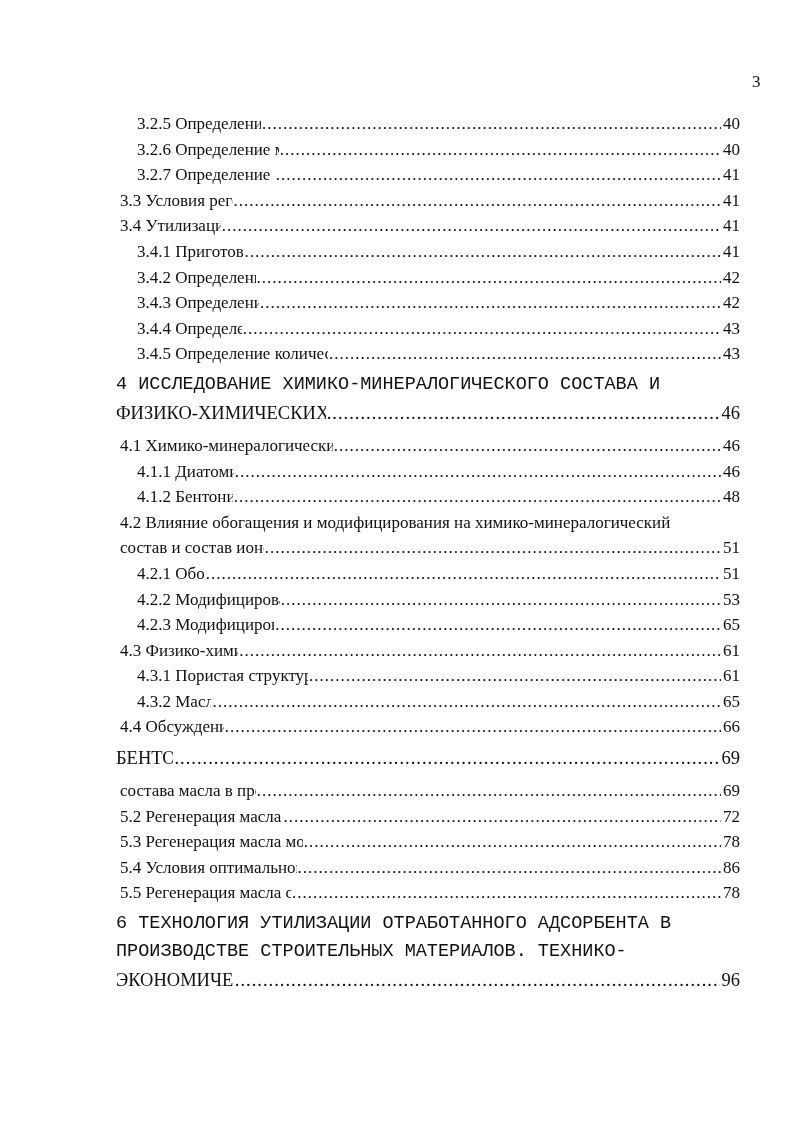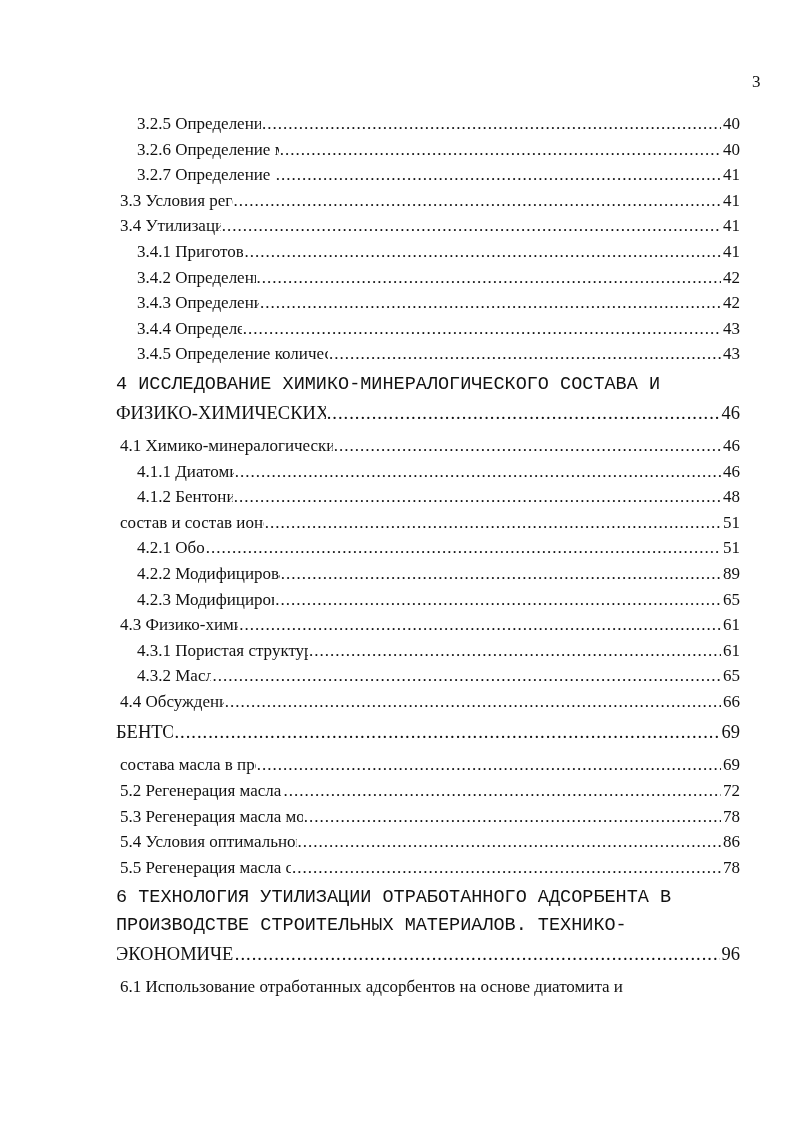--- a/index.html
+++ b/index.html
@@ -159,36 +159,37 @@
       <span class="dots"></span>
       <span class="page">46</span>
   </div>
   <div class="entry lvl-3">
     <span class="title">4.1.2 Бентонит природный</span>
       <span class="dots"></span>
       <span class="page">48</span>
   </div>
 
   <div class="block lvl-2">
+    <div class="line">4.2 Влияние обогащения и модифицирования на химико-минералогический</div>
     <div class="entry">
       <span class="title">состав и состав ионообменного комплекса</span>
         <span class="dots"></span>
         <span class="page">51</span>
     </div>
   </div>
 
   <div class="entry lvl-3">
     <span class="title">4.2.1 Обогащение</span>
       <span class="dots"></span>
       <span class="page">51</span>
   </div>
   <div class="entry lvl-3">
     <span class="title">4.2.2 Модифицирование карбонатом натрия</span>
       <span class="dots"></span>
-      <span class="page">89</span>
+      <span class="page">53</span>
   </div>
   <div class="entry lvl-3">
     <span class="title">4.2.3 Модифицирование серной кислотой</span>
       <span class="dots"></span>
       <span class="page">65</span>
   </div>
   <div class="entry lvl-2">
     <span class="title">4.3 Физико-химические свойства</span>
       <span class="dots"></span>
       <span class="page">61</span>
@@ -249,17 +250,14 @@
   <div class="chapter lvl-1 chapter-gap-top chapter-gap-bottom">
     <div class="line">6 ТЕХНОЛОГИЯ УТИЛИЗАЦИИ ОТРАБОТАННОГО АДСОРБЕНТА В</div>
     <div class="line">ПРОИЗВОДСТВЕ СТРОИТЕЛЬНЫХ МАТЕРИАЛОВ. ТЕХНИКО-</div>
     <div class="entry">
       <span class="title">ЭКОНОМИЧЕСКИЕ РАСЧЕТЫ</span>
         <span class="dots"></span>
         <span class="page">96</span>
     </div>
   </div>
 
-  <div class="block lvl-2">
-    <div class="line">6.1 Использование отработанных адсорбентов на основе диатомита и</div>
-  </div>
 
 </div>
 
 </body></html>

